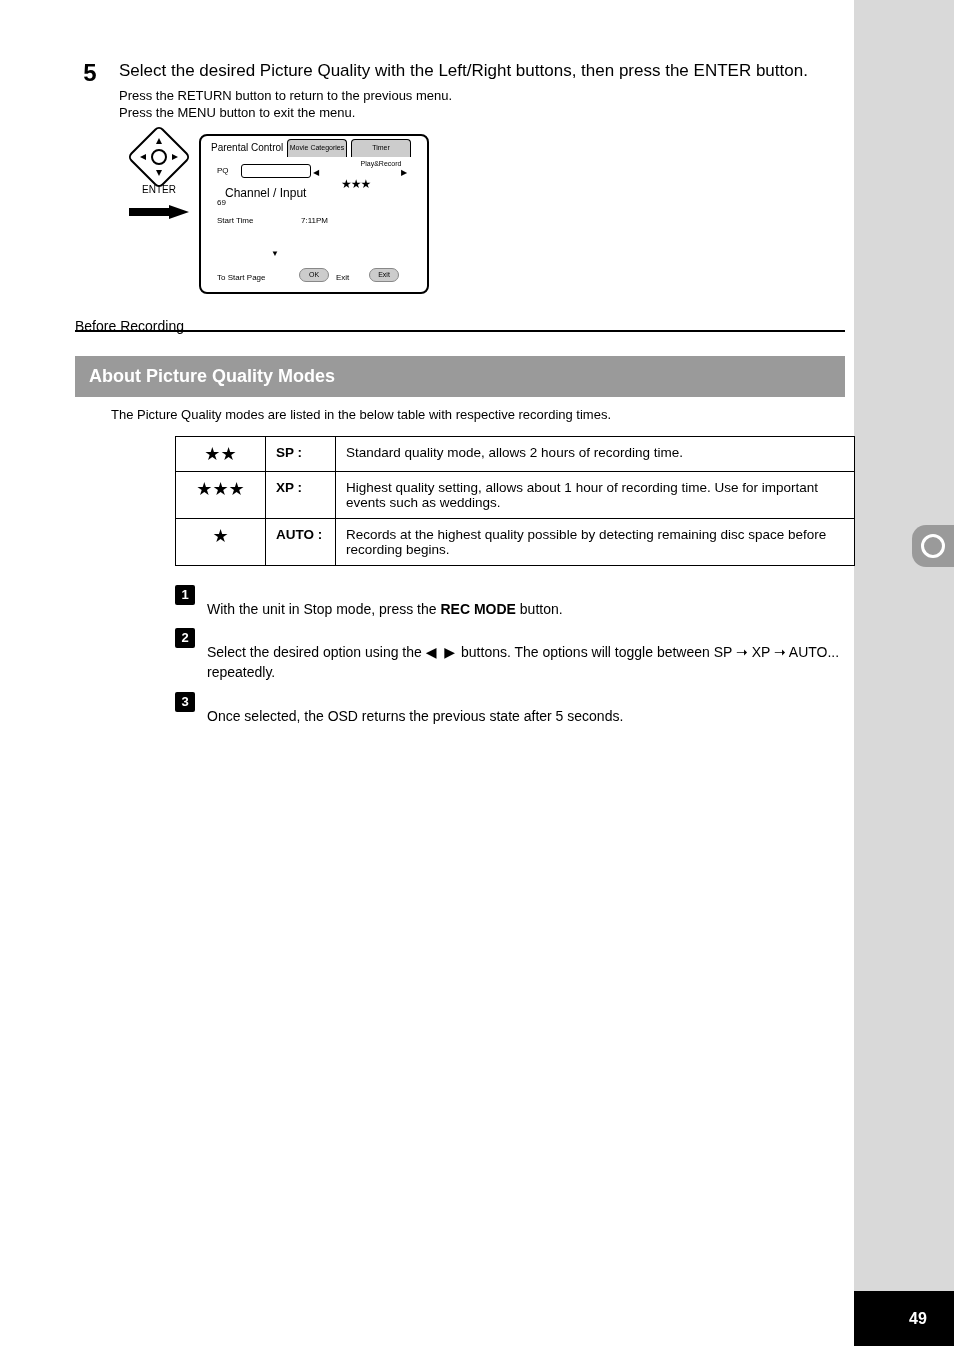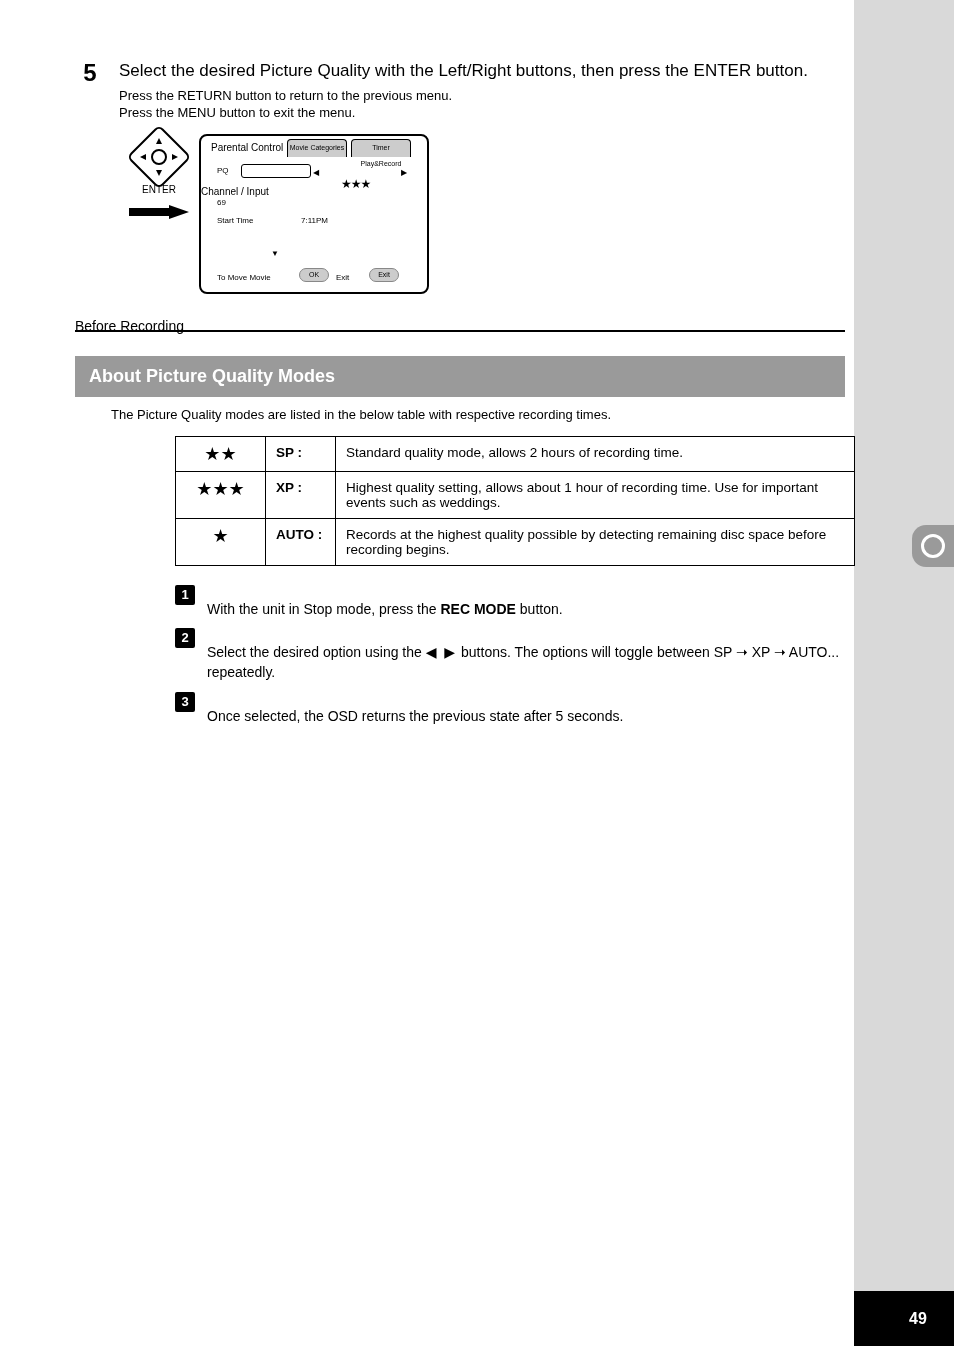--- a/index.html
+++ b/index.html
@@ -26,21 +26,21 @@
   .arrow-right { width: 60px; height: 14px; margin-top: 10px; }
   .screen { width: 230px; height: 160px; border: 2px solid #000; border-radius: 8px; position: relative; background: #fff; }
   .screen .title { position: absolute; top: 6px; left: 10px; font-size: 10px; }
   .screen .tabbox { position: absolute; top: 3px; left: 86px; width: 60px; height: 18px; background: #ccc; border: 1px solid #000; border-bottom: none; border-radius: 4px 4px 0 0; font-size: 7px; line-height: 16px; text-align: center; }
   .screen .tabbox.t2 { left: 150px; }
   .screen .row1 { position: absolute; top: 30px; left: 16px; font-size: 8px; }
   .screen .pill { position: absolute; top: 28px; left: 40px; width: 70px; height: 14px; border: 1px solid #000; border-radius: 3px; }
   .screen .tri-l { position: absolute; top: 32px; left: 112px; font-size: 8px; }
   .screen .tri-r { position: absolute; top: 32px; left: 200px; font-size: 8px; }
   .screen .stars-line { position: absolute; top: 41px; left: 140px; font-size: 12px; letter-spacing: -1px; }
-  .screen .row2 { position: absolute; top: 50px; left: 0; font-size: 10px; }
+  .screen .row2 { position: absolute; top: 50px; left: 24px; font-size: 12px; }
   .screen .row2b { position: absolute; top: 62px; left: 16px; font-size: 8px; }
   .screen .row3 { position: absolute; top: 80px; left: 16px; font-size: 8px; }
   .screen .time { position: absolute; top: 80px; left: 100px; font-size: 8px; }
   .screen .down-tri { position: absolute; bottom: 34px; left: 70px; font-size: 8px; }
   .screen .btn { position: absolute; bottom: 10px; width: 30px; height: 14px; border-radius: 7px; background: #ccc; border: 1px solid #888; font-size: 7px; text-align: center; line-height: 12px; }
   .screen .btn.b1 { left: 98px; }
   .screen .btn.b2 { left: 168px; }
   .screen .lbl { position: absolute; bottom: 10px; font-size: 8px; }
   .screen .lbl.l1 { left: 16px; }
   .screen .lbl.l2 { left: 135px; }
@@ -106,21 +106,21 @@
             <div class="row1">PQ</div>
             <div class="pill"></div>
             <div class="tri-l">◀</div>
             <div class="stars-line">★★★</div>
             <div class="tri-r">▶</div>
             <div class="row2">Channel / Input</div>
             <div class="row2b">69</div>
             <div class="row3">Start Time</div>
             <div class="time">7:11PM</div>
             <div class="down-tri">▼</div>
-            <div class="lbl l1">To Move Movie</div>
+            <div class="lbl l1">To Start Page</div>
             <div class="btn b1">OK</div>
             <div class="lbl l2">Exit</div>
             <div class="btn b2">Exit</div>
           </div>
         </div>
       </div>
     </div>
 
     <div class="divider">
       <span class="divider-label">Before Recording</span>

